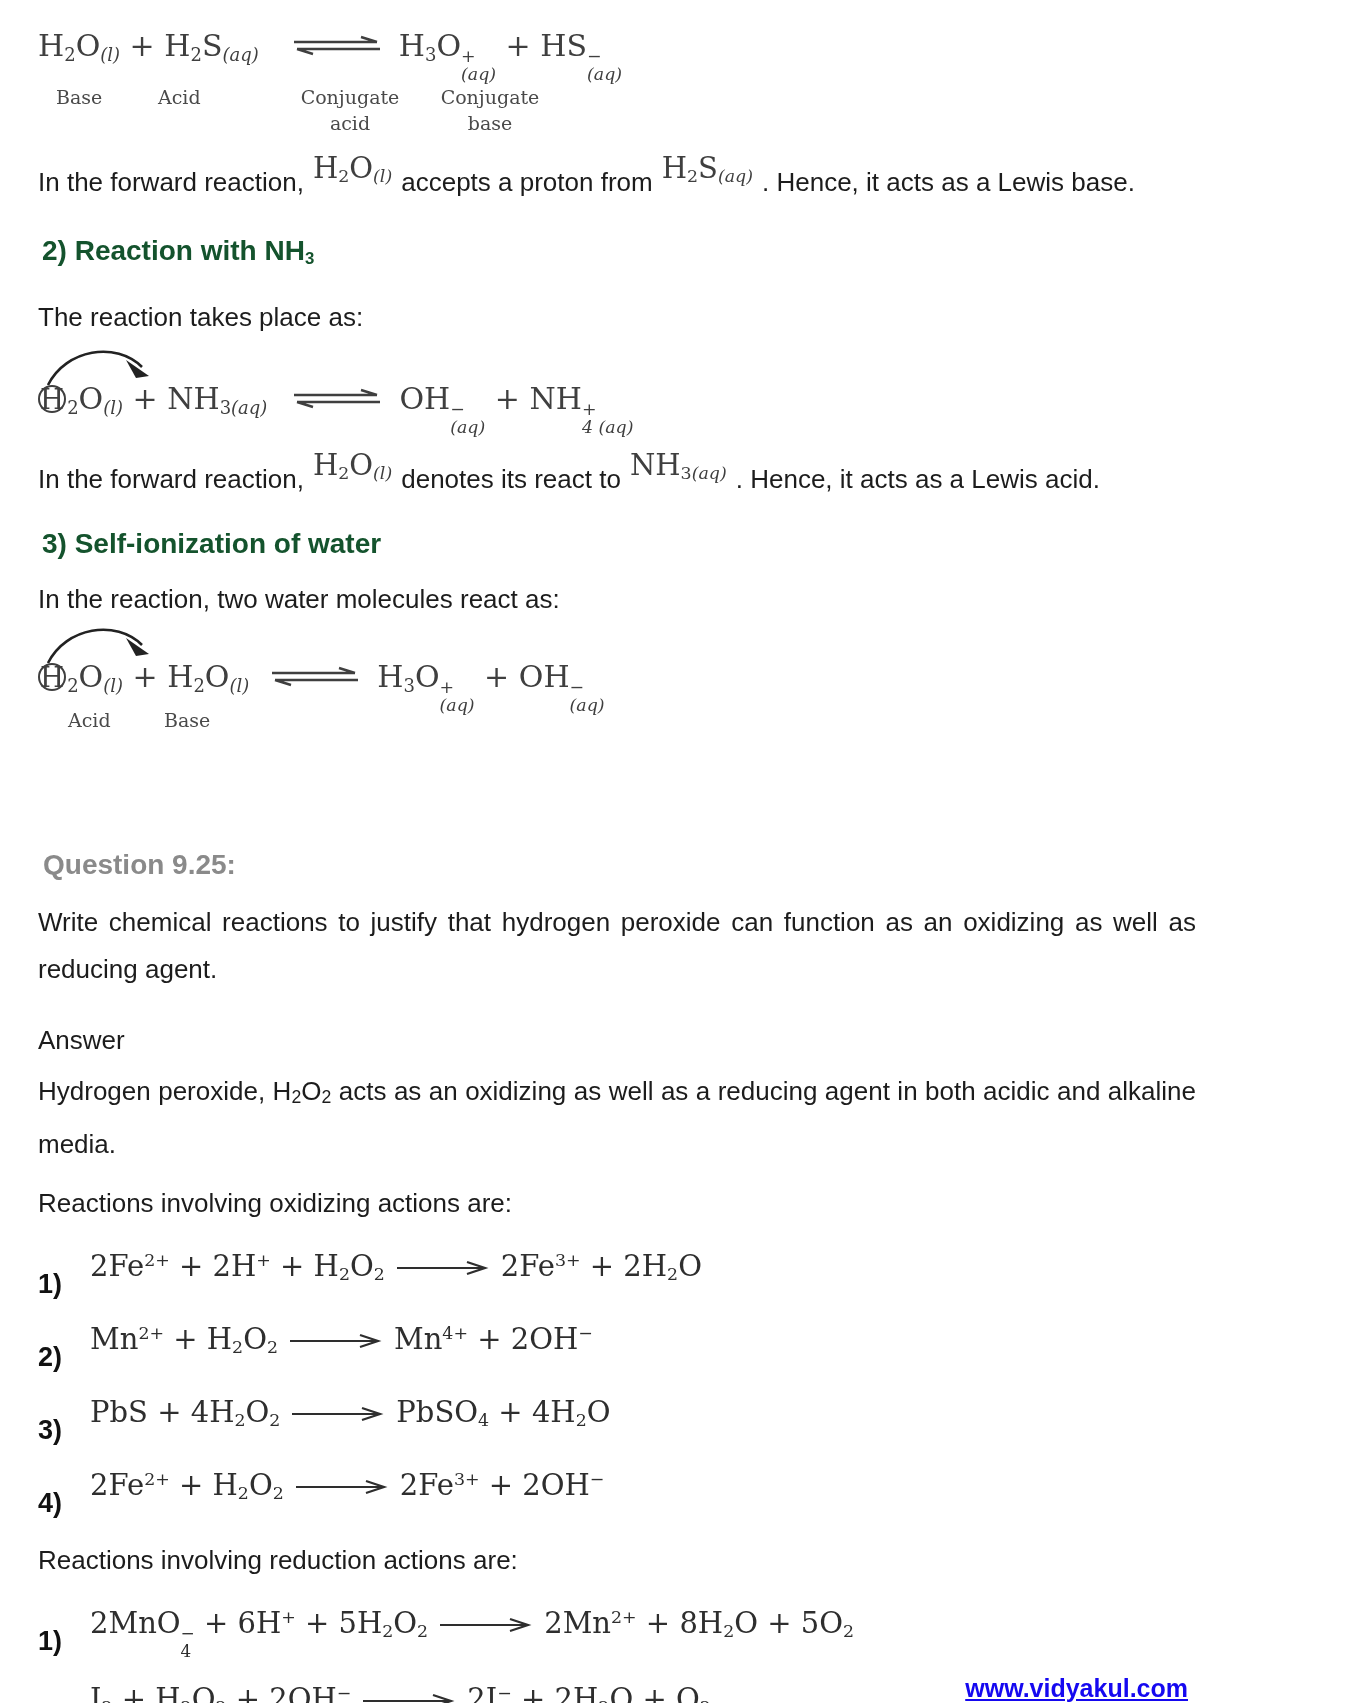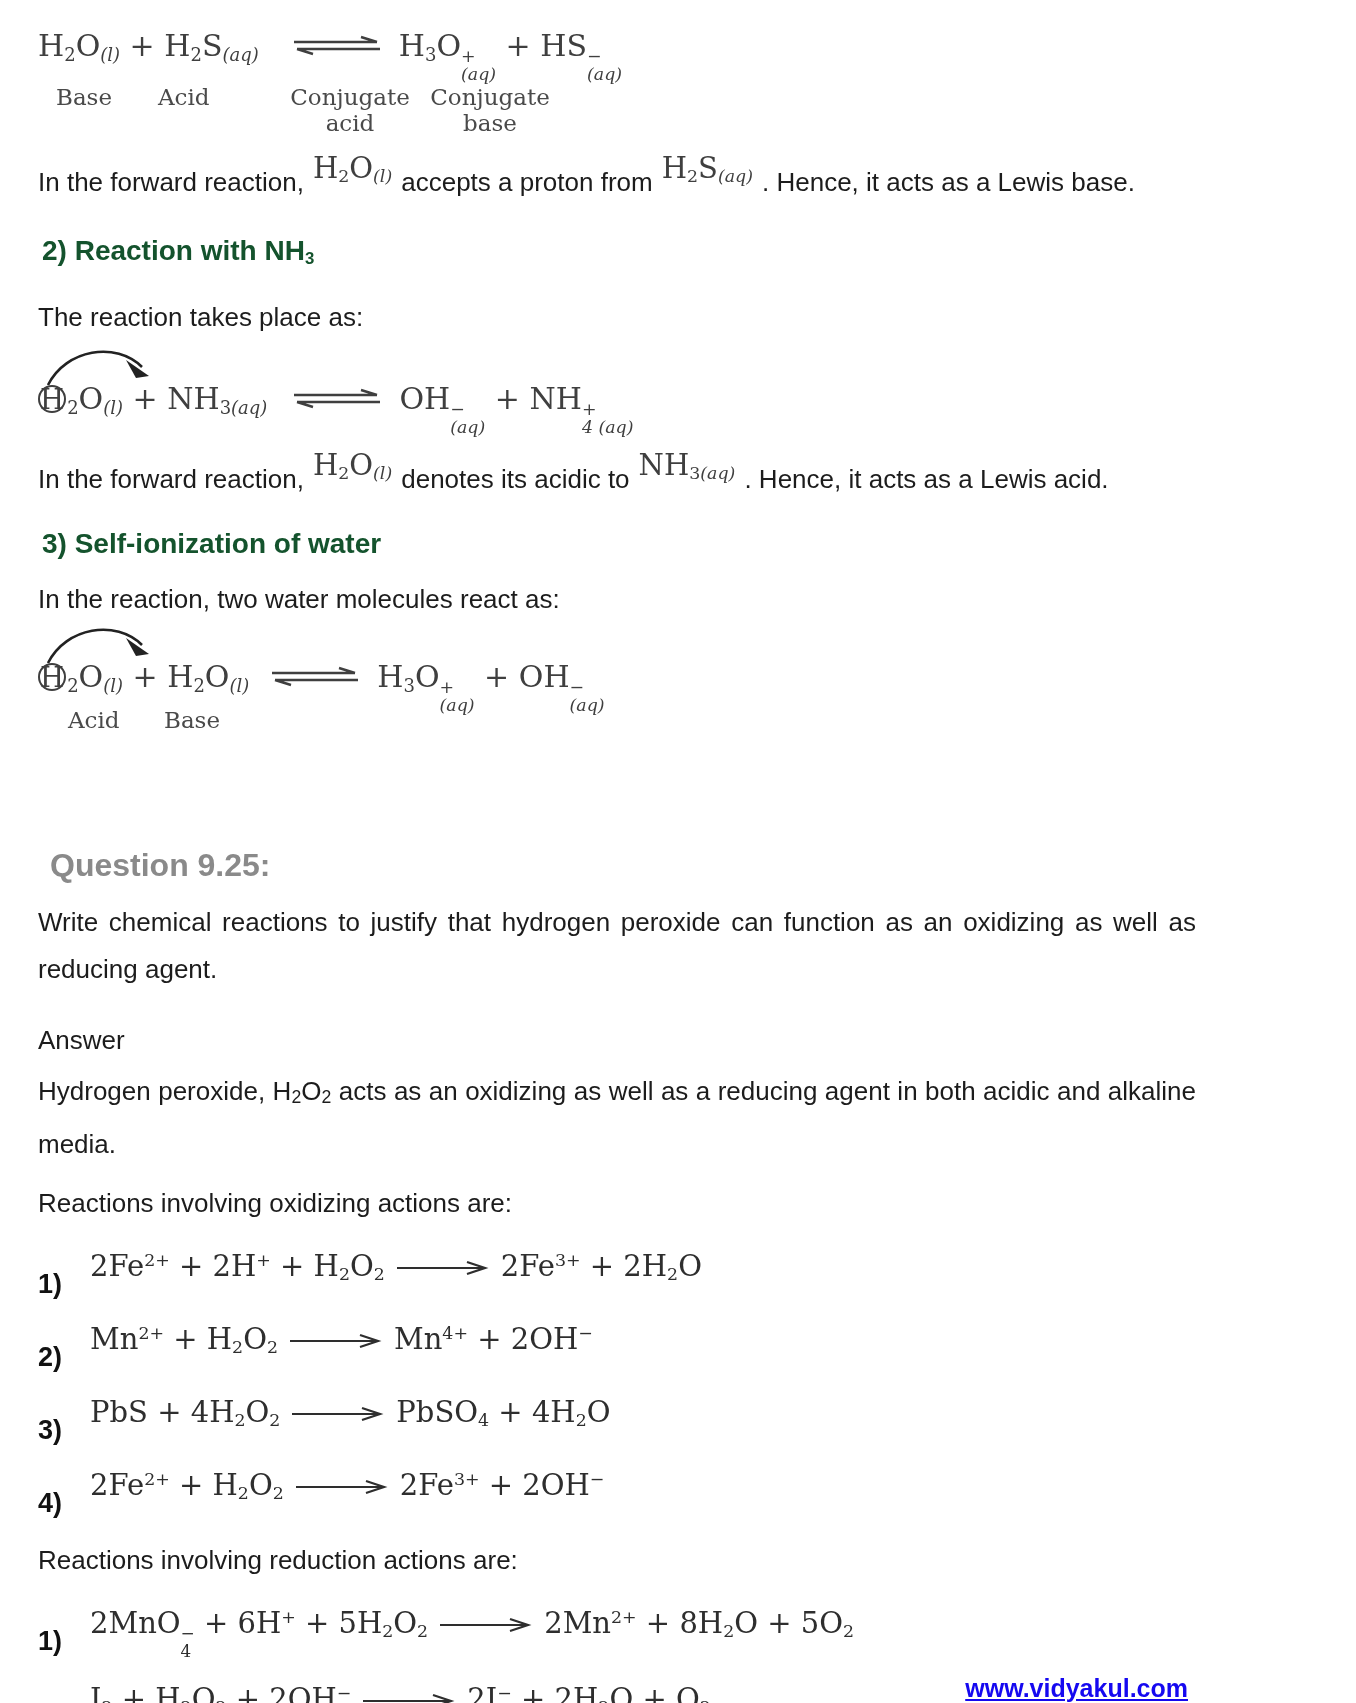--- a/index.html
+++ b/index.html
@@ -4,42 +4,42 @@
 <style>
   html,body { margin:0; padding:0; }
   body {
     width:1356px; height:1703px; background:#ffffff; position:relative; overflow:hidden;
     font-family:"Liberation Sans", sans-serif; color:#1c1c1c;
   }
   .content { padding:20px 160px 0 38px; }
 
   p.body { font-size:26px; line-height:47px; text-align:justify; margin:0; }
   .h { font-size:28px; font-weight:bold; color:#14532d; margin:4px; line-height:40px; }
-  .qh { font-size:32px; font-weight:bold; color:#8a8a8a; margin:12px; line-height:36px; }
+  .qh { font-size:28px; font-weight:bold; color:#8a8a8a; margin:5px; line-height:36px; }
 
   
   .eqdisp {
     font-family:"DejaVu Serif", serif; font-size:30px; color:#3f3f3f;
     position:relative; white-space:nowrap;
   }
   .eqwrap { position:relative; }
   .sub { font-size:0.6em; vertical-align:-0.25em; }
   .sup { font-size:0.6em; vertical-align:0.55em; }
   .it  { font-style:italic; }
   .sp  { display:inline-block; }
   .st  { display:inline-flex; flex-direction:column; align-items:flex-start;
          font-size:0.58em; line-height:1.05; vertical-align:-0.35em; }
   .circ{ display:inline-flex; align-items:center; justify-content:center;
          width:1.02em; height:1.02em; border:2.5px solid currentColor; border-radius:50%;
          font-size:0.92em; box-sizing:border-box; margin-right:1px; }
   .arr { vertical-align:-1px; margin:0 10px; }
   .curved { position:absolute; }
 
   .eqlabel {
-    position:absolute; font-family:"DejaVu Serif", serif; font-size:23px;
+    position:absolute; font-family:"DejaVu Serif", serif; font-size:19px;
     color:#4a4a4a; line-height:26px; text-align:center;
   }
 
   
   .if {
     display:inline-block; transform:translateY(-13px);
     font-family:"DejaVu Serif", serif; font-size:29px; color:#3f3f3f;
     margin:0 9px; white-space:nowrap;
   }
   
@@ -100,21 +100,21 @@
           <path d="M89 14 H6 M6 14 L22 19" stroke="currentColor" stroke-width="2.4" fill="none"></path>
         </svg><span class="sp" style="width:6px"></span>OH<span class="st">
           <span>−</span>
           <span class="it">(aq)</span>
         </span> + NH<span class="st">
           <span>+</span>
           <span class="it">4 (aq)</span>
         </span></div>
   </div>
 
-  <p class="body" style="margin-top:18px;"><span>In the forward reaction,</span><span class="if">H<span class="sub">2</span>O<span class="sub it">(l)</span></span><span>denotes its acidic to</span><span class="if">NH<span class="sub">3</span><span class="sub it">(aq)</span></span><span>. Hence, it acts as a Lewis acid.</span></p>
+  <p class="body" style="margin-top:18px;"><span>In the forward reaction,</span><span class="if">H<span class="sub">2</span>O<span class="sub it">(l)</span></span><span>denotes its react to</span><span class="if">NH<span class="sub">3</span><span class="sub it">(aq)</span></span><span>. Hence, it acts as a Lewis acid.</span></p>
 
   <p class="h" style="margin-top:14px;">3) Self-ionization of water</p>
 
   <p class="body" style="margin-top:12px;">In the reaction, two water molecules react as:</p>
 
   <div class="eqwrap" style="margin-top:2px; padding-top:34px; height:92px;">
     <svg class="curved" style="left:4px; top:0;" width="122" height="42" viewBox="0 0 122 42">
       <path d="M6 38 C 24 2, 74 -6, 100 20" stroke="#222" stroke-width="2.6" fill="none"></path>
       <path d="M107 29 L84 13 L94 31 Z" fill="#222"></path>
     </svg>

